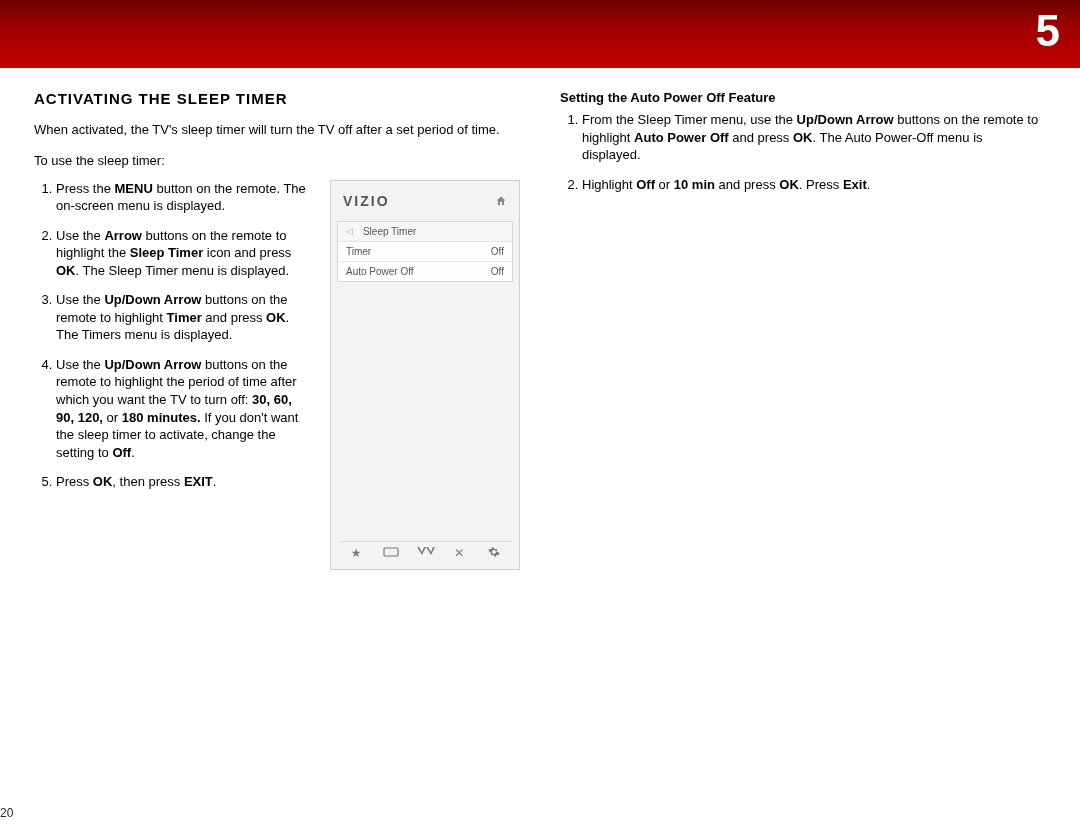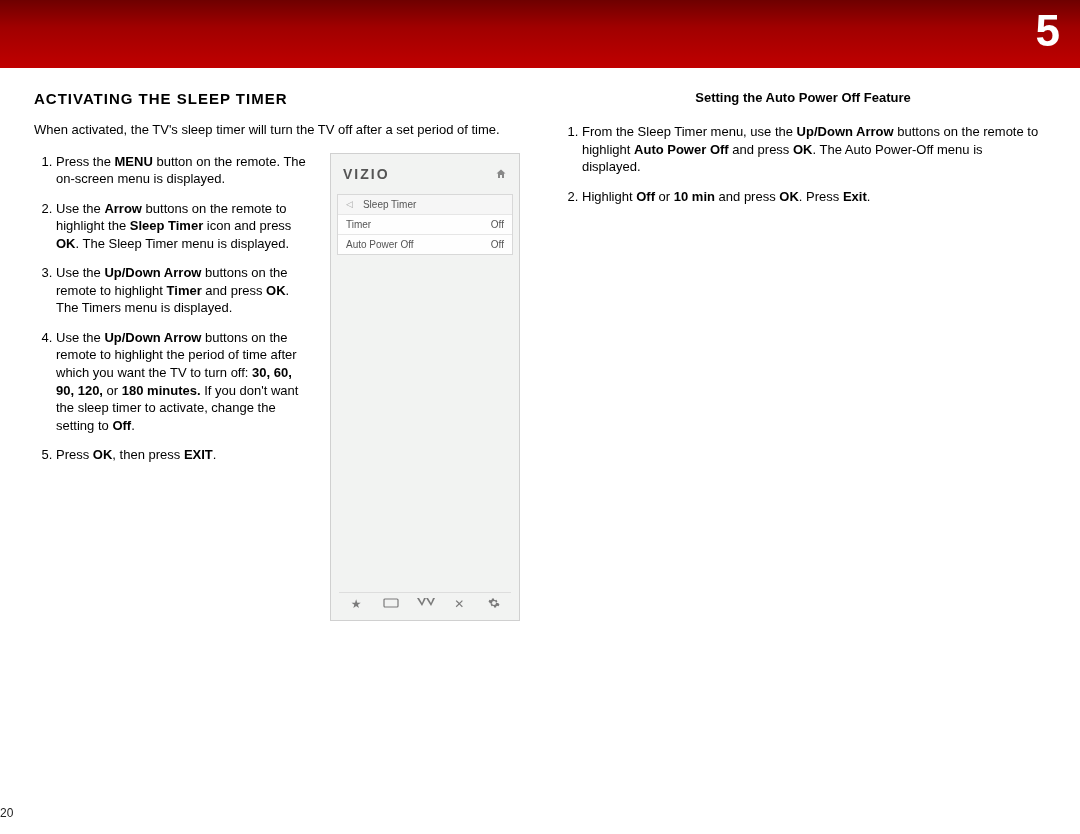--- a/index.html
+++ b/index.html
@@ -24,21 +24,21 @@
     font-size: 15px; font-weight: bold; letter-spacing: 1px;
     text-transform: uppercase; margin-bottom: 14px;
   }
   .intro { font-size: 13px; text-align: justify; margin-bottom: 14px; line-height: 1.35; }
   .lead { font-size: 13px; margin-bottom: 12px; }
   .step-row { display: flex; gap: 16px; }
   .step-text { flex: 1; }
   ol.steps { list-style: decimal; padding-left: 22px; font-size: 13px; }
   ol.steps li { margin-bottom: 12px; line-height: 1.35; padding-right: 4px; }
   .tv-menu {
-    width: 190px; height: 468px; border: 1px solid #d0d0d0;
+    width: 190px; height: 390px; border: 1px solid #d0d0d0;
     background: #f2f3f2; position: relative; font-size: 10px; color: #555;
   }
   .tv-brand {
     position: absolute; top: 12px; left: 12px; font-size: 14px;
     letter-spacing: 2px; font-weight: bold; color: #555;
   }
   .tv-home-icon { position: absolute; top: 14px; right: 12px; color: #888; font-size: 12px; }
   .tv-table {
     position: absolute; top: 40px; left: 6px; right: 6px;
     border: 1px solid #d8d8d8; background: #fefefe;
@@ -47,41 +47,42 @@
   .tv-row:last-child { border-bottom: none; }
   .tv-row.header { background: #f6f6f6; justify-content: flex-start; gap: 10px; }
   .tv-row.header .tri { color: #aaa; font-size: 9px; }
   .tv-bottom-bar {
     position: absolute; bottom: 8px; left: 8px; right: 8px;
     display: flex; justify-content: space-around; align-items: center;
     color: #7a7a7a; font-size: 12px;
     border-top: 1px solid #ddd; padding-top: 4px;
   }
   .ico { width: 16px; text-align: center; }
-  .sub-title { font-size: 13px; font-weight: bold; margin-bottom: 18px; text-align: center; }
+  .sub-title { font-size: 13px; font-weight: bold; margin-bottom: 6px; }
   .page-number {
     position: absolute; bottom: 14px; left: 0; width: 1080px;
     font-size: 12px; color: #222;
   }
   b { font-weight: bold; }
 </style>
 </head>
 <body>
 
 <div class="page">
   <div class="header-band">
     <div class="chapter-number">5</div>
   </div>
 
   <div class="content">
     <div class="cols">
 
       <div class="col-left">
         <div class="section-title">ACTIVATING THE SLEEP TIMER</div>
         <div class="intro">When activated, the TV's sleep timer will turn the TV off after a set period of time.</div>
+        <div class="lead">To use the sleep timer:</div>
 
         <div class="step-row">
           <div class="step-text">
             <ol class="steps">
               <li>
                 <span>Press the </span><b>MENU</b><span> button on the remote. The on-screen menu is displayed.</span>
               </li>
               <li>
                 <span>Use the </span><b>Arrow</b><span> buttons on the remote to highlight the </span><b>Sleep Timer</b><span> icon and press </span><b>OK</b><span>. The Sleep Timer menu is displayed.</span>
               </li>

